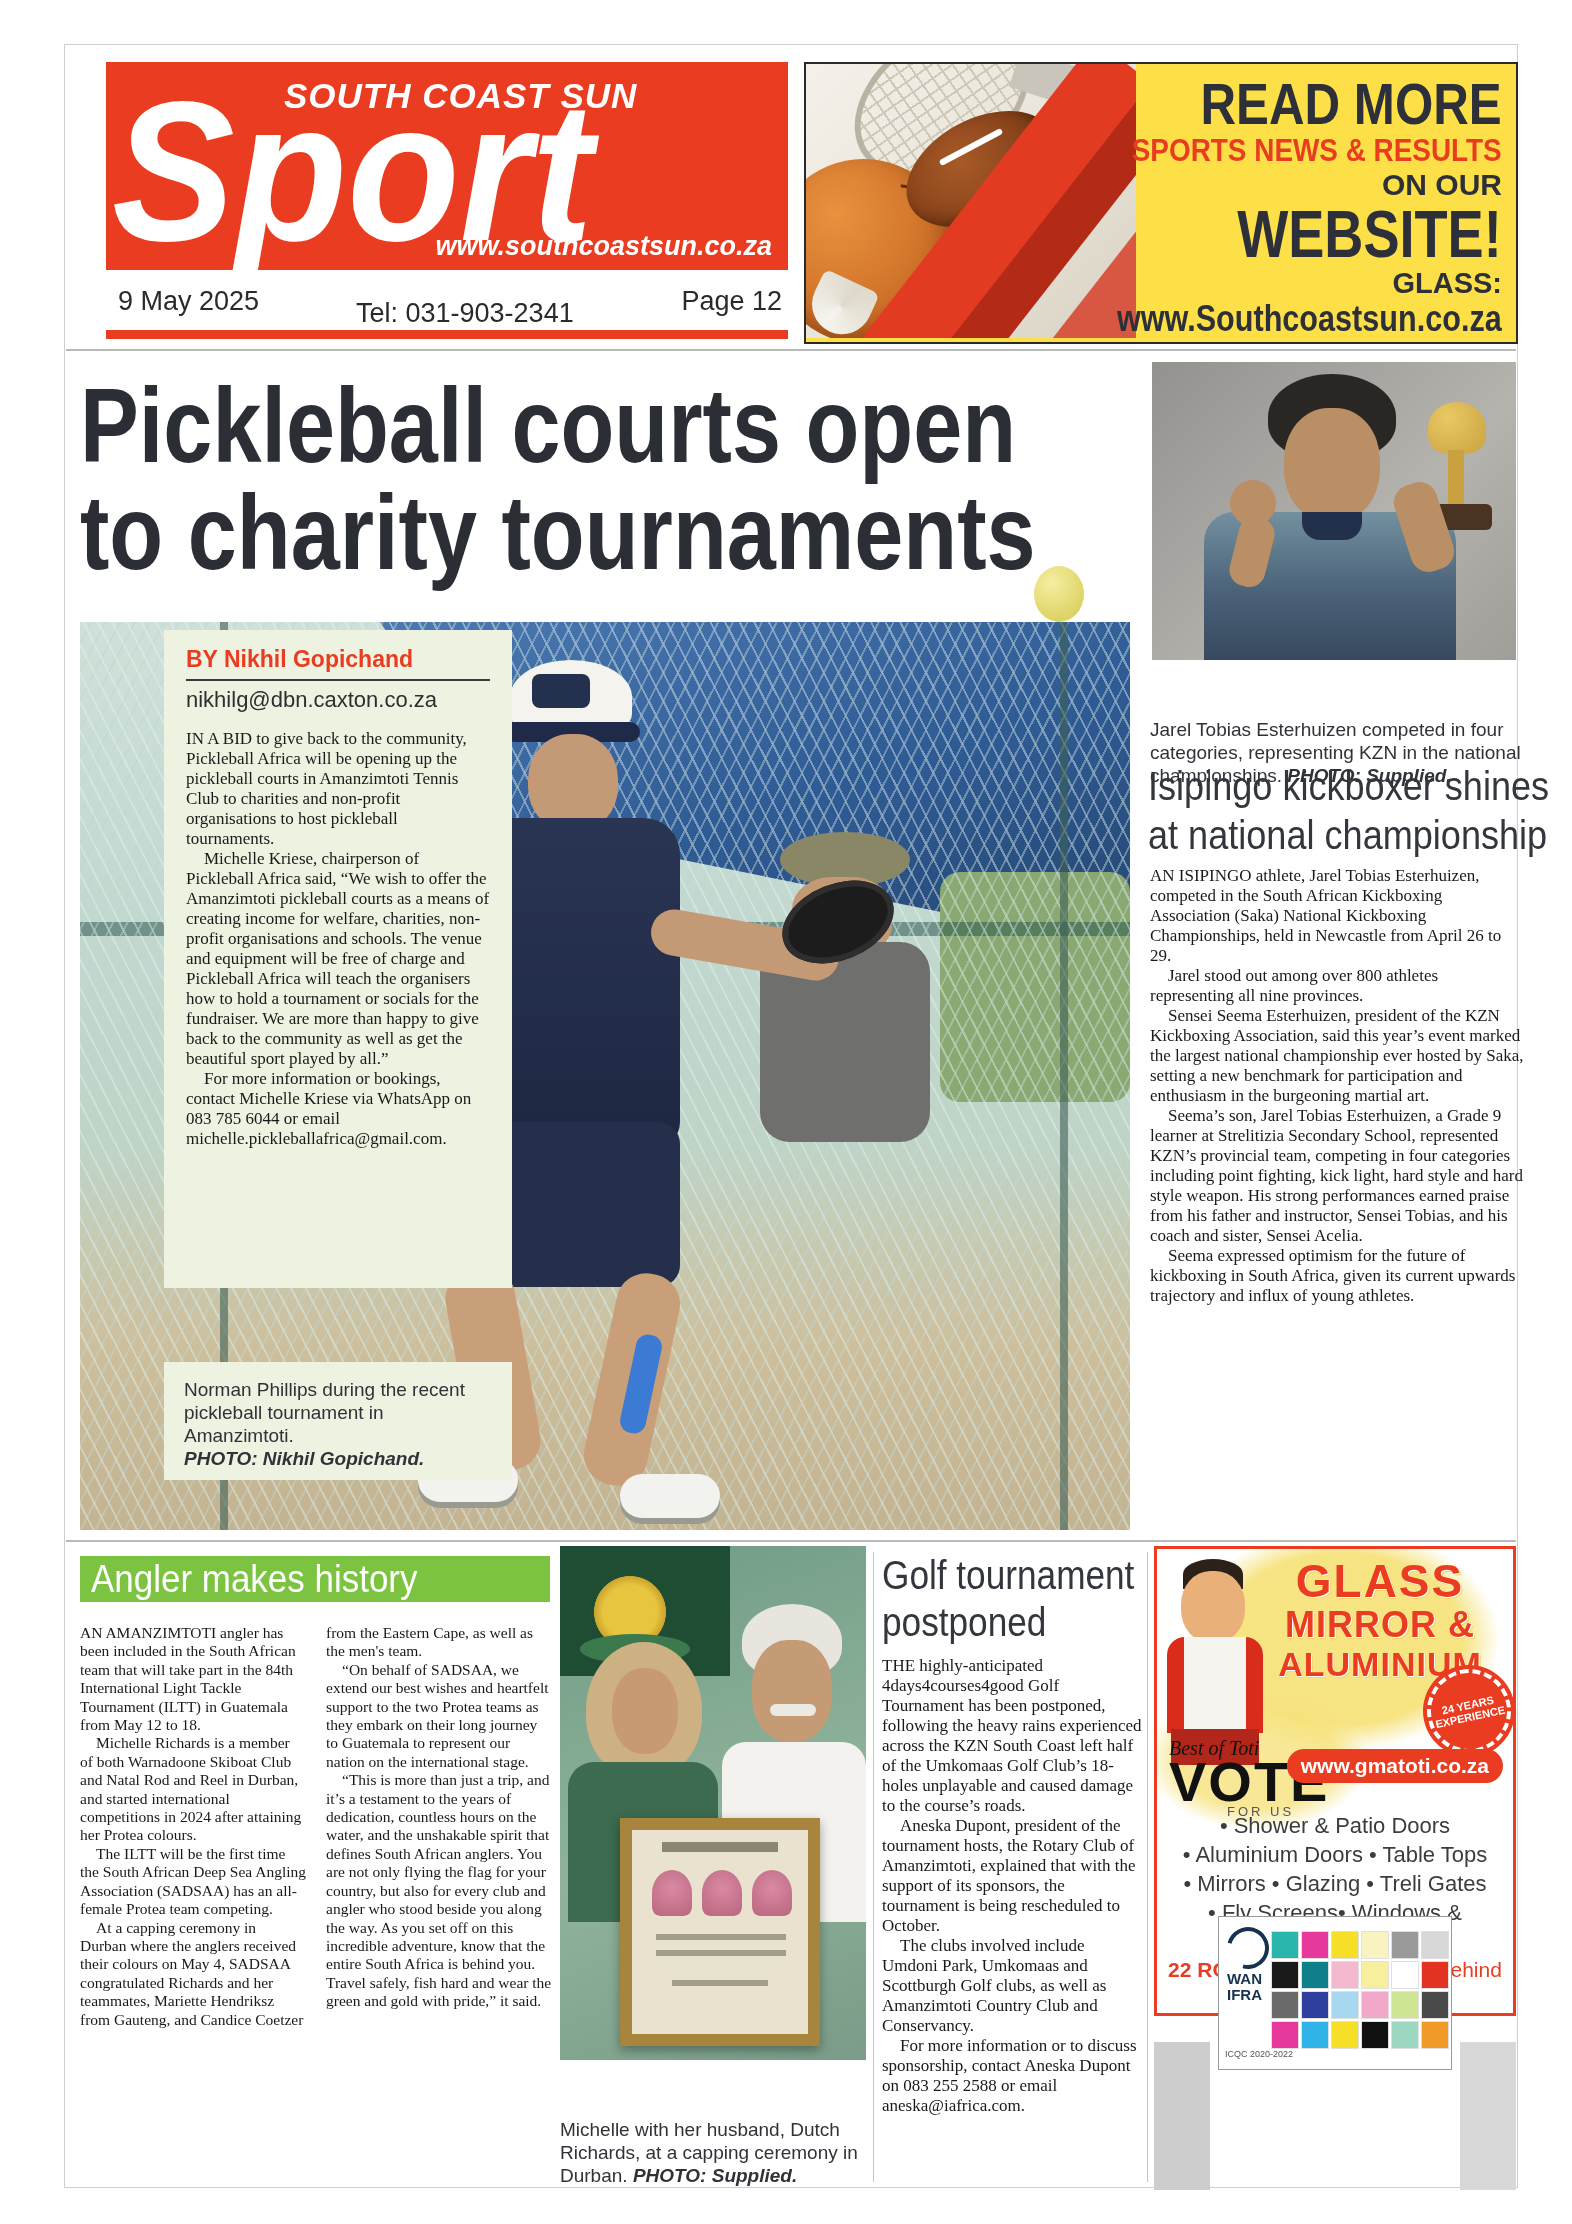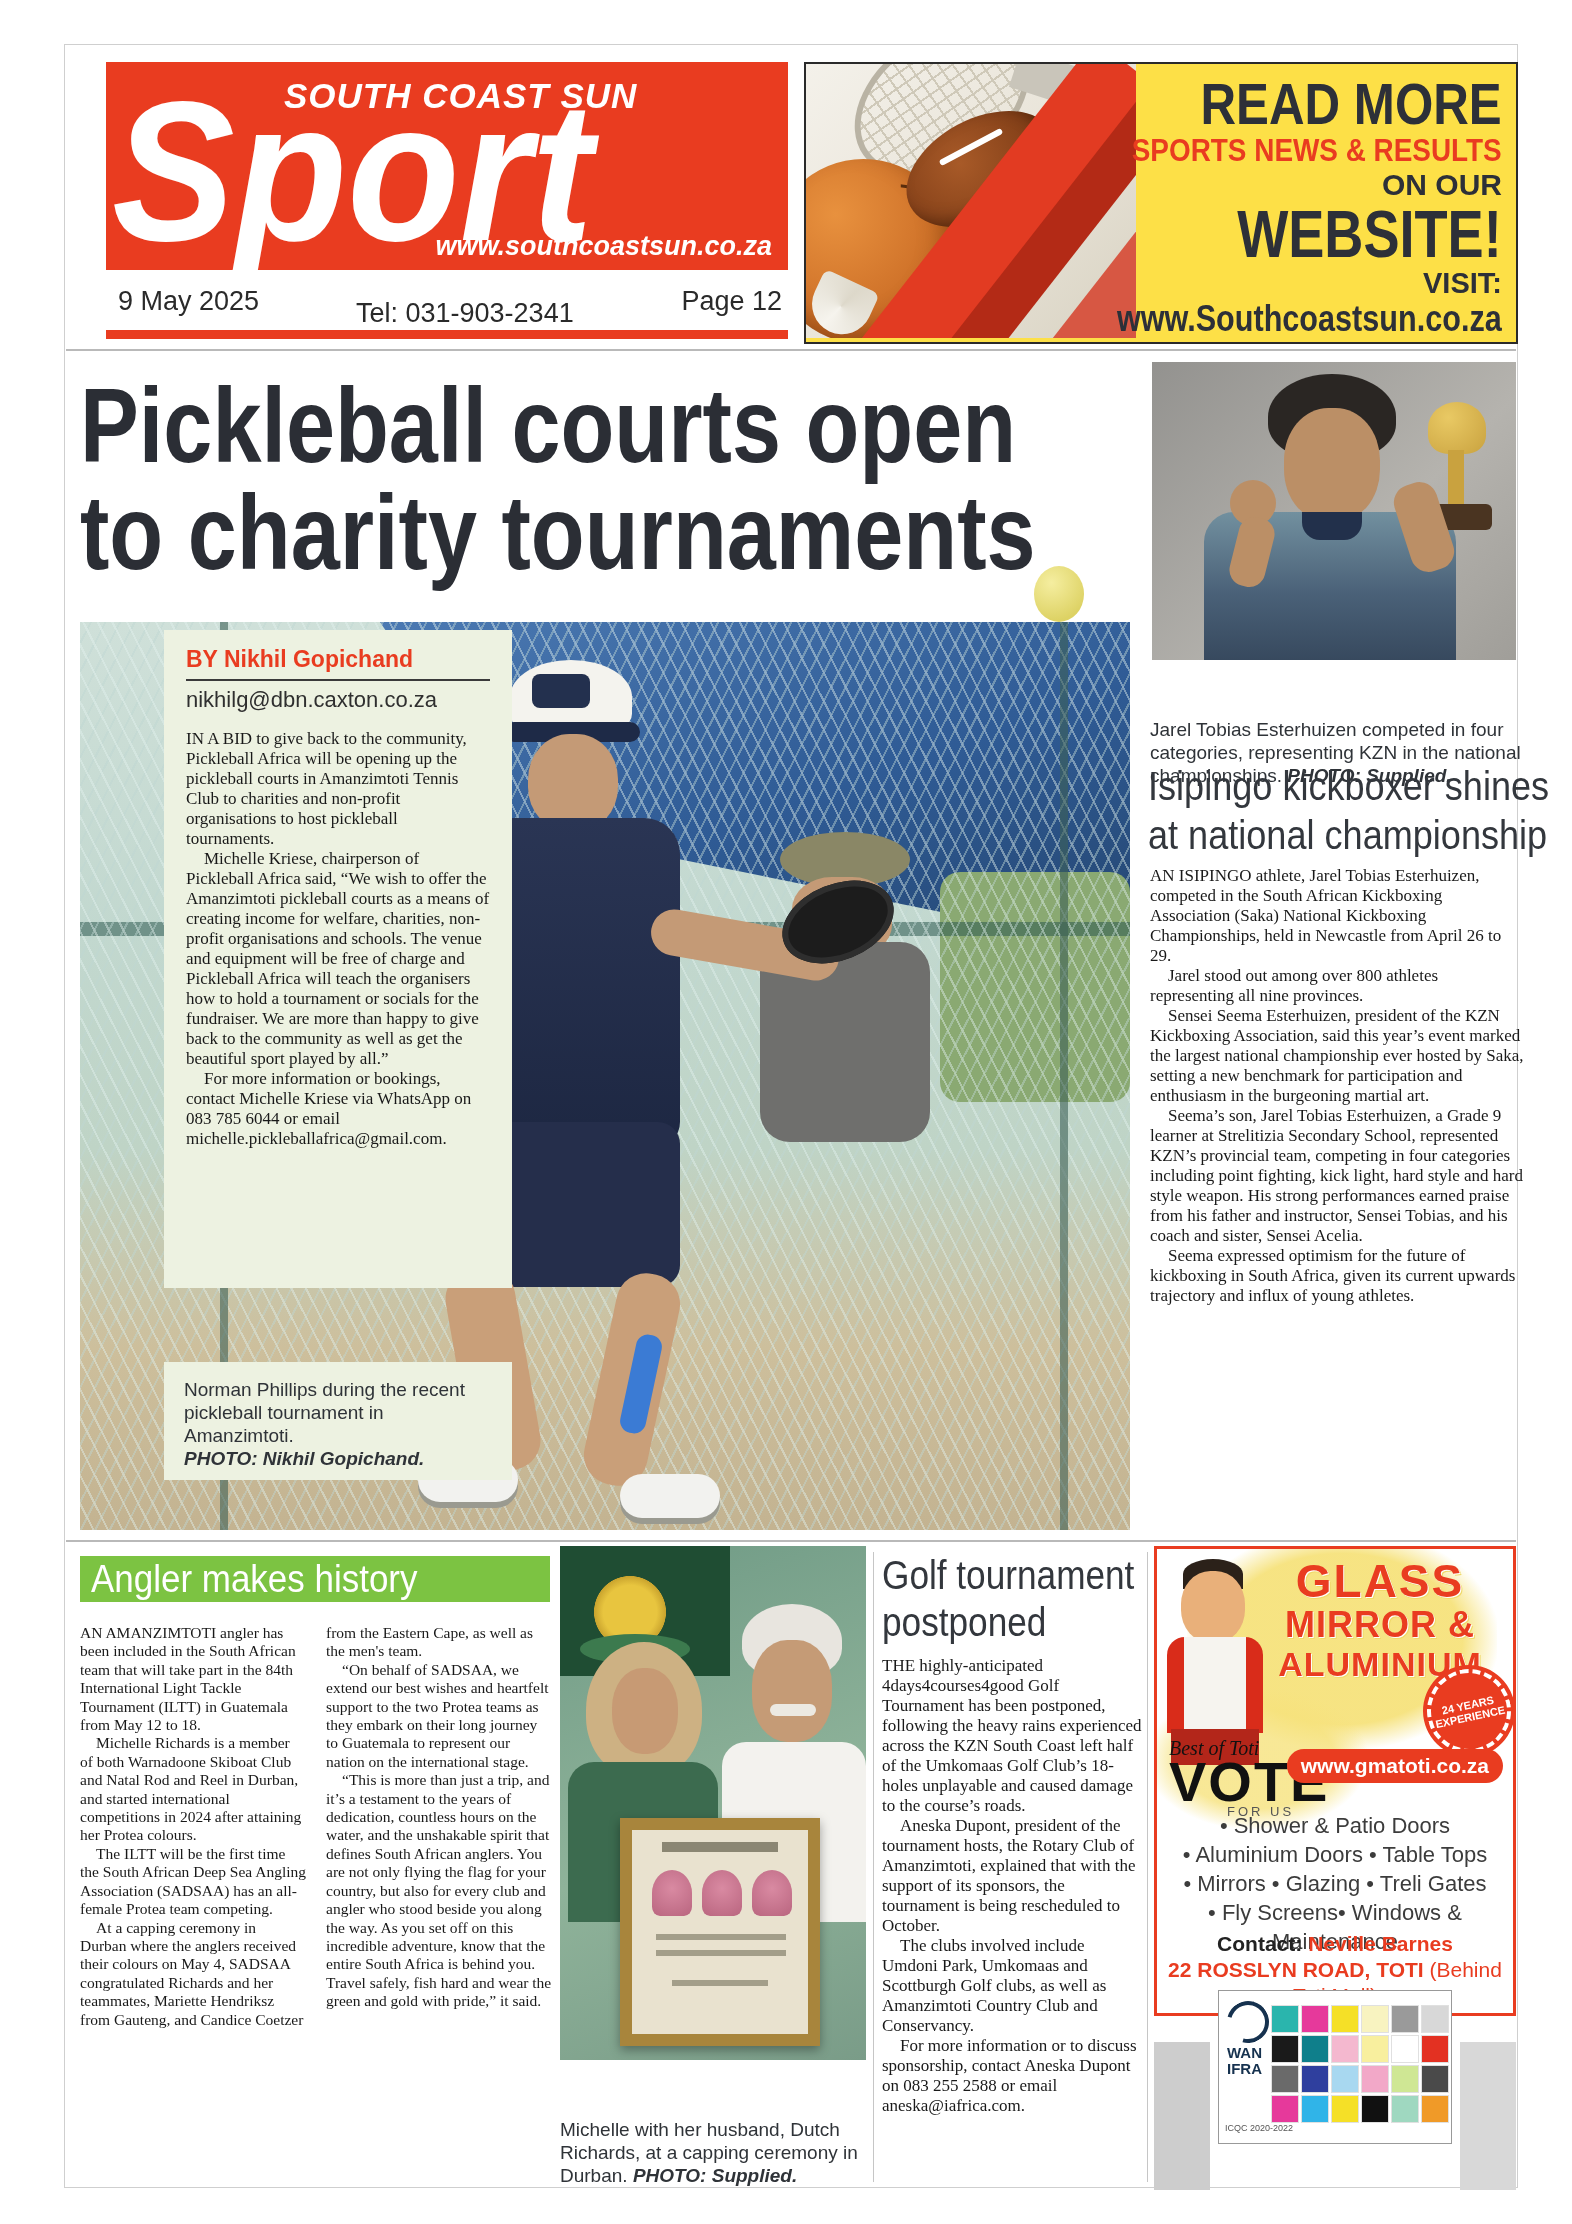--- a/index.html
+++ b/index.html
@@ -92,21 +92,21 @@
       <div class="abs" style="left:5px;top:215px;width:60px;height:55px;background:conic-gradient(from 200deg,#f6f4ee,#ddd8ca,#f6f4ee);border-radius:10px 10px 40px 40px;transform:rotate(25deg);"></div>
       <div class="abs" style="left:150px;top:-40px;width:95px;height:420px;background:#e23b22;transform:rotate(38deg);"></div>
       <div class="abs" style="left:225px;top:-30px;width:45px;height:420px;background:#b32a16;transform:rotate(38deg);"></div>
       <div class="abs" style="left:275px;top:120px;width:70px;height:260px;background:#d6412b;transform:rotate(38deg);opacity:.85;"></div>
     </div>
     <div class="abs promo-txt" style="right:14px;top:10px;">
       <div class="pl" style="font-size:58px;line-height:60px;transform:scaleX(.85);">READ MORE</div>
       <div class="pl" style="font-size:31px;line-height:34px;color:#e93c20;transform:scaleX(.9);">SPORTS NEWS &amp; RESULTS</div>
       <div class="pl" style="font-size:30px;line-height:33px;">ON OUR</div>
       <div class="pl" style="font-size:66px;line-height:66px;transform:scaleX(.82);">WEBSITE!</div>
-      <div class="pl" style="font-size:29px;line-height:32px;">VISIT:</div>
+      <div class="pl" style="font-size:29px;line-height:32px;">GLASS:</div>
       <div class="pl" style="font-size:36px;line-height:40px;transform:scaleX(.85);">www.Southcoastsun.co.za</div>
     </div>
   </div>
 
   <div class="abs" style="left:80px;top:372px;">
     <div class="hl-main">Pickleball courts open</div>
     <div class="hl-main">to charity tournaments</div>
   </div>
 
   <div class="abs photo" style="left:80px;top:622px;width:1050px;height:908px;background:linear-gradient(180deg,#cfe0d9 0%,#c2d8cf 34%,#bfd4c6 58%,#cdbf9c 80%,#c3b391 100%);">
@@ -270,21 +270,21 @@
     </div>
     <div class="abs" style="left:0;top:382px;width:100%;">
       <div class="gma-foot"><span class="dark">Contact:</span>&nbsp;<span class="red">Neville Barnes</span></div>
       <div class="gma-foot"><span class="red">22 ROSSLYN ROAD, TOTI</span>&nbsp;<span class="red" style="font-weight:normal;">(Behind Toti Mall)</span></div>
       <div class="gma-foot dark">Tel: 031 903 1636 | 083 438 3884</div>
 
     </div>
   </div>
 
   <div class="abs" style="left:1154px;top:2042px;width:56px;height:148px;background:#cdcdcd;"></div>
-  <div class="abs" style="left:1218px;top:1990px;width:234px;height:154px;background:#fff;border:1px solid #999;box-sizing:border-box;">
+  <div class="abs" style="left:1218px;top:1916px;width:234px;height:154px;background:#fff;border:1px solid #999;box-sizing:border-box;">
     <div class="abs" style="left:8px;top:10px;width:34px;height:34px;border:4px solid #16324f;border-radius:50%;border-left-color:transparent;transform:rotate(-30deg);"></div>
     <div class="abs wan" style="left:8px;top:54px;">
       <div>WAN</div>
       <div>IFRA</div>
     </div>
     <div class="abs" style="left:6px;top:132px;font-size:9px;color:#555;">ICQC 2020-2022</div>
     <div class="abs cgrid" style="left:52px;top:14px;">
       <div style="background: rgb(42, 181, 173);"></div>
       <div style="background: rgb(230, 57, 155);"></div>
       <div style="background: rgb(245, 224, 39);"></div>

